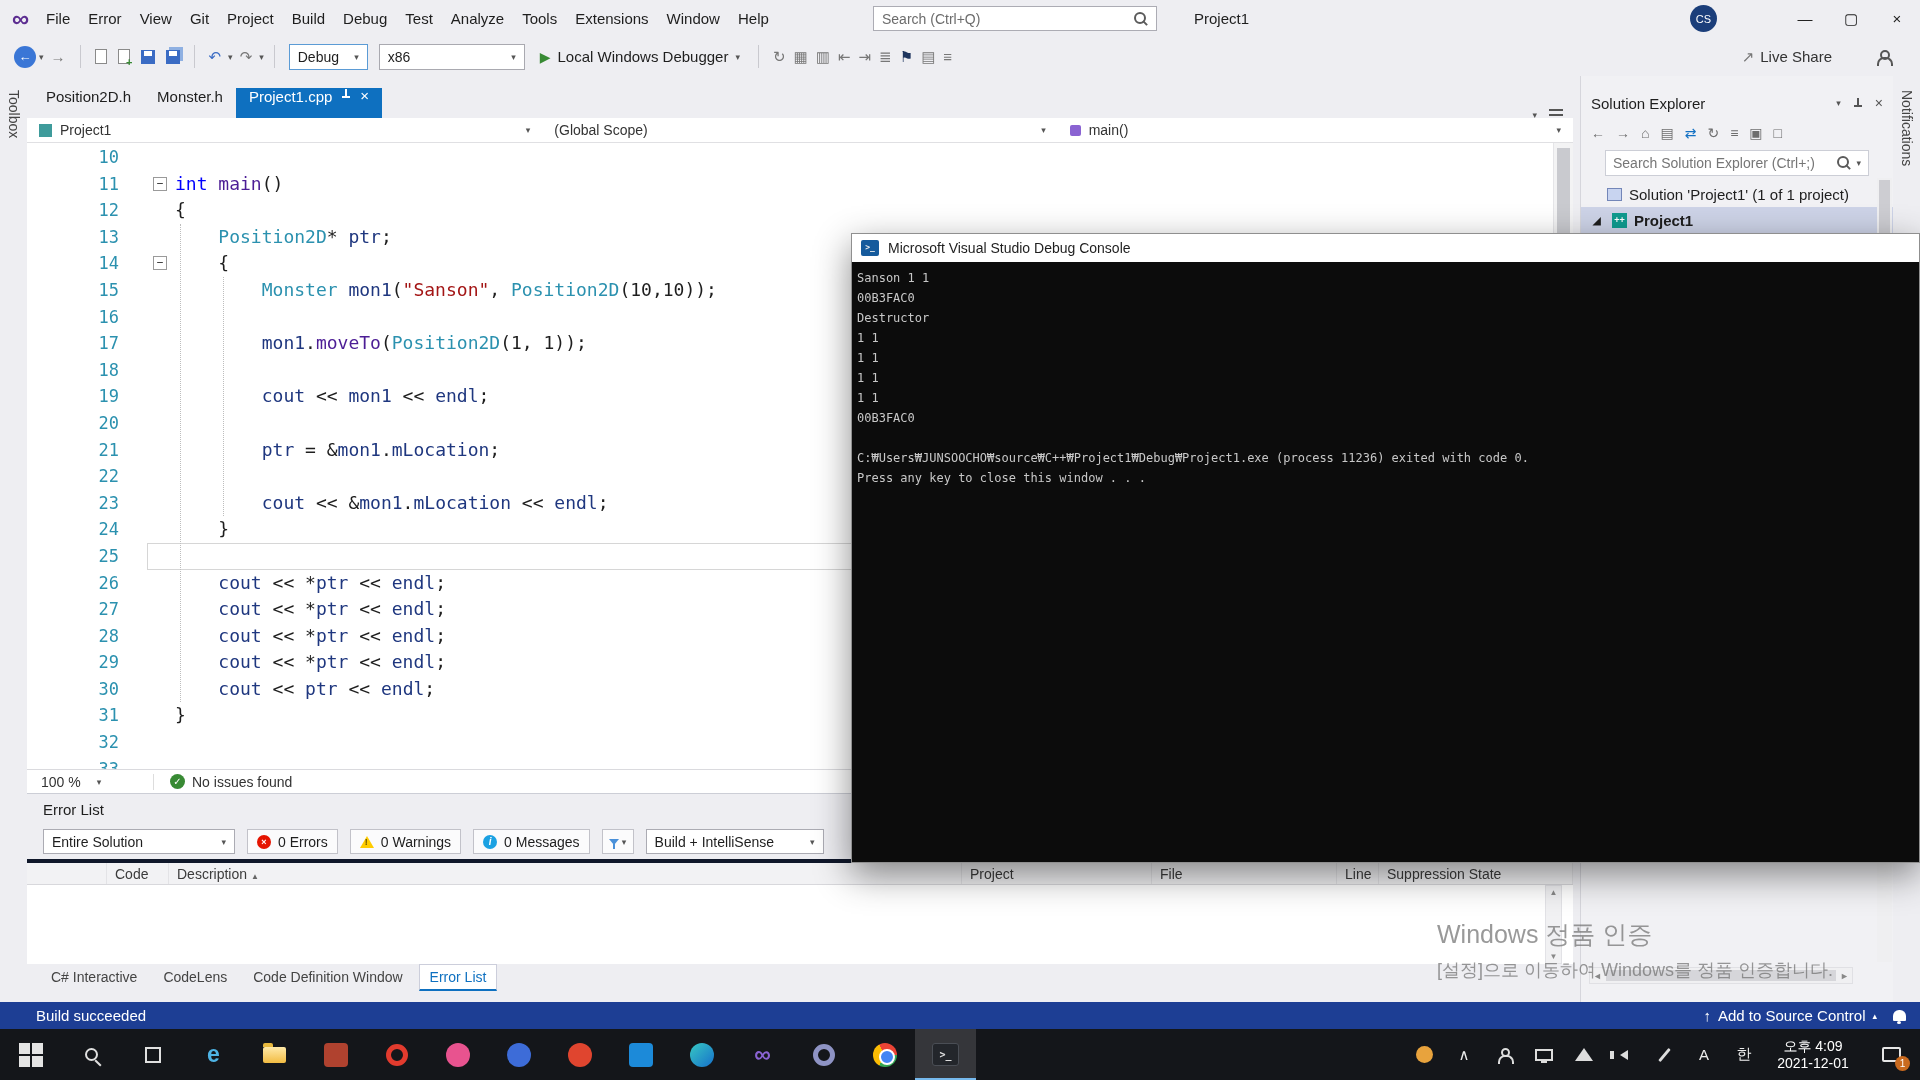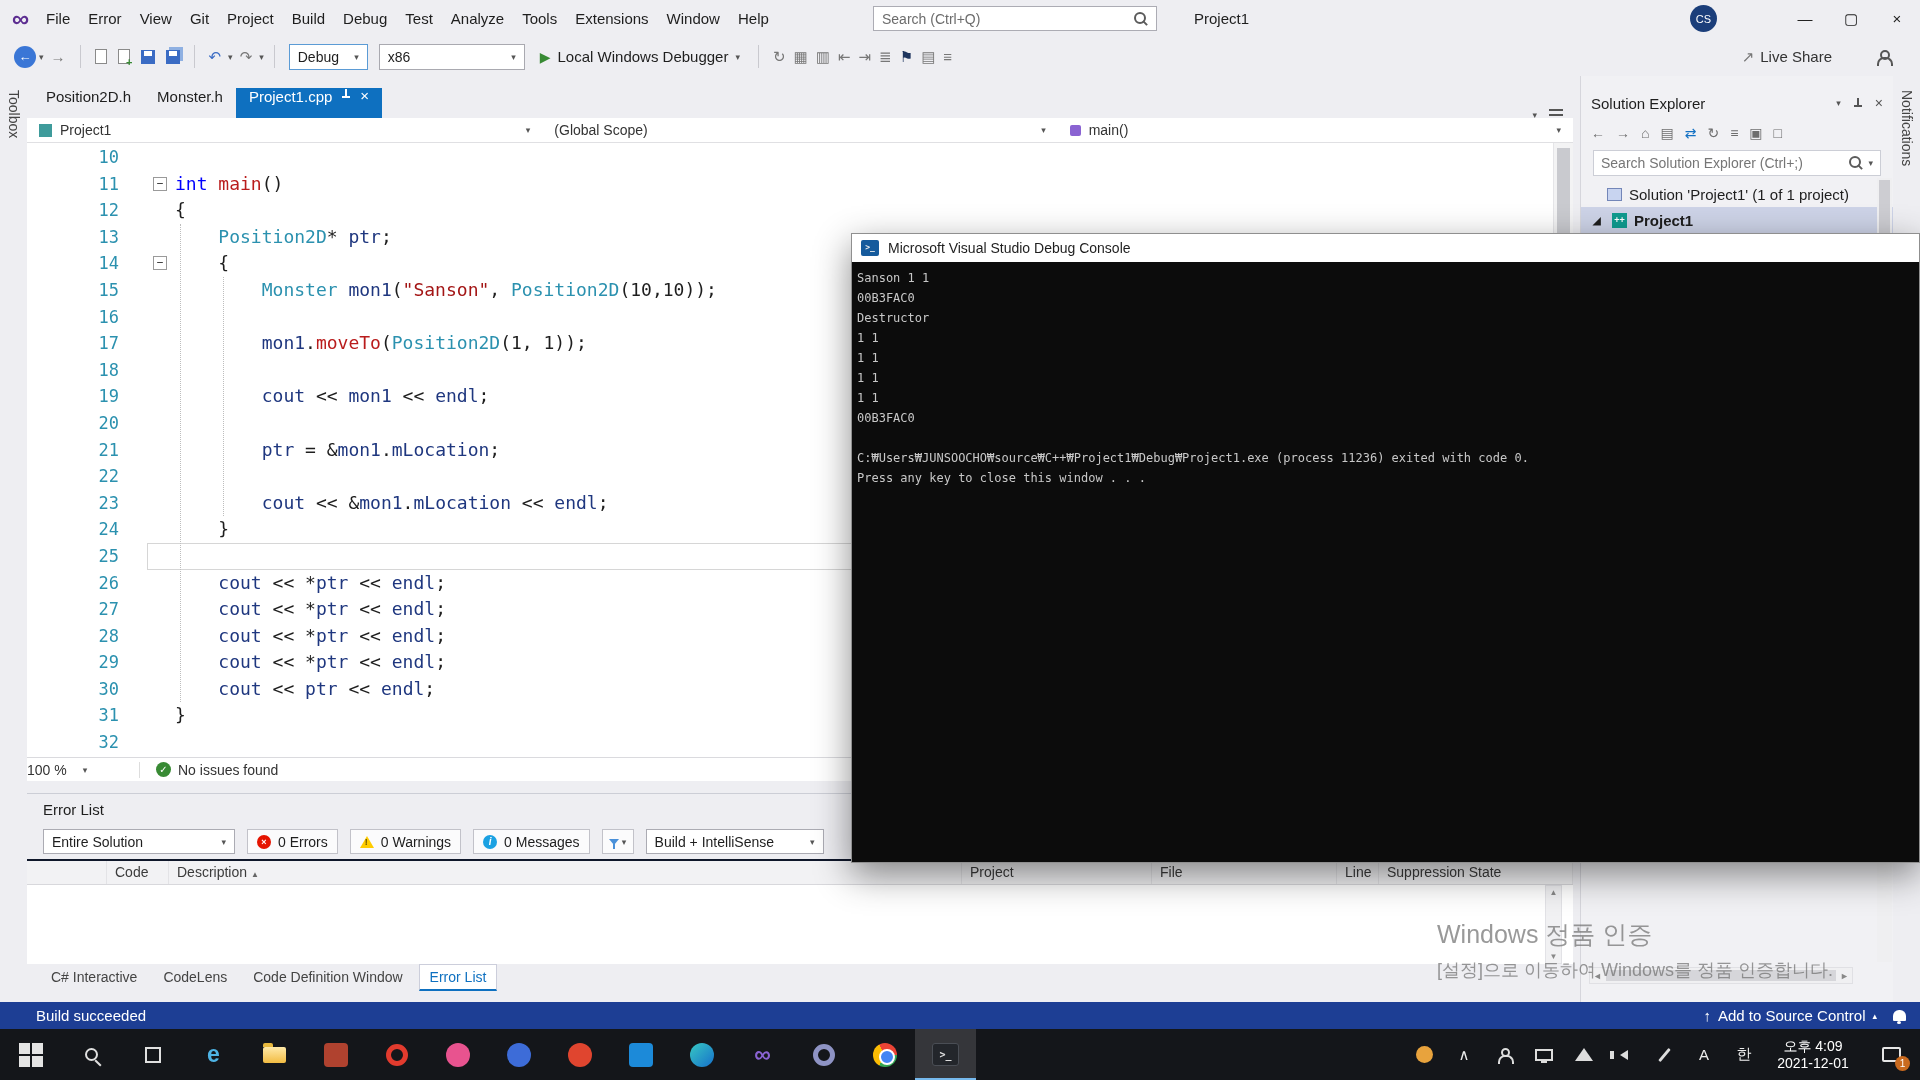--- a/index.html
+++ b/index.html
@@ -70,61 +70,61 @@
   .editor{position:absolute;left:0;top:67px;right:0;bottom:24px;background:#FFF;overflow:hidden}
   .guide{position:absolute;width:0;border-left:1px dotted #BDBDBD}
   .g1{left:153px;top:81px;height:478px}
   .g2{left:196px;top:134px;height:239px}
   .curline{position:absolute;left:120px;right:26px;top:400px;height:27px;border:1px solid #D6D6D6}
   #code-lines{position:absolute;left:0;top:1px;right:20px}
   .code-row{display:flex;height:26.6px;line-height:26.6px;font-family:"DejaVu Sans Mono","Liberation Mono",monospace;font-size:18px;white-space:pre}
   .ln{width:92px;text-align:right;color:#2B91AF;font-size:17px;flex:none}
   .foldcol{width:56px;flex:none;position:relative}
   .foldbox{position:absolute;left:34px;top:6px;width:14px;height:14px;border:1px solid #9A9A9A;background:#FFF;color:#333;font-size:11px;line-height:11px;text-align:center}
-  .tok-kw{color:#0000FF}.tok-ty{color:#2B91AF}.tok-var{color:#1F377F}.tok-fn{color:#b91c1c}.tok-str{color:#A31515}.tok-pl{color:#1E1E1E}
+  .tok-kw{color:#0000FF}.tok-ty{color:#2B91AF}.tok-var{color:#1F377F}.tok-fn{color:#4c1d95}.tok-str{color:#A31515}.tok-pl{color:#1E1E1E}
   .vscroll{position:absolute;right:0;top:0;bottom:0;width:20px;background:#F3F3F4;border-left:1px solid #E5E5E8}
   .vthumb{position:absolute;left:3px;right:3px;top:5px;height:130px;background:#C9CACF}
 
-  .editor-foot{position:absolute;left:0;right:0;bottom:12px;height:24px;background:#FFF;border-top:1px solid #DADADE;display:flex;align-items:center;font-size:14px;color:#333;}
+  .editor-foot{position:absolute;left:0;right:0;bottom:0;height:24px;background:#FFF;border-top:1px solid #DADADE;display:flex;align-items:center;font-size:14px;color:#333;padding-left:14px}
   .zoom{display:flex;align-items:center;gap:16px;width:96px}
   .foot-sep{width:1px;height:16px;background:#DDD;margin:0 16px}
   .greenck{width:15px;height:15px;border-radius:50%;background:#388A34;color:#FFF;font-size:10px;display:flex;align-items:center;justify-content:center;margin-right:7px}
   .greenck::before{content:'✓'}
 
   
   .errorlist{position:absolute;left:27px;top:793px;width:1546px;height:209px;background:#EEEEF2;border-top:1px solid #CCCED6}
   .el-header{height:30px;display:flex;align-items:center;padding-left:16px;font-size:15px}
   .el-toolbar{height:35px;display:flex;align-items:center;gap:12px;padding-left:16px}
   .el-select{height:25px;background:#FFF;border:1px solid #ABABB3;display:flex;align-items:center;justify-content:space-between;padding:0 8px;font-size:14px;gap:16px}
   .el-btn{height:25px;background:#FBFBFC;border:1px solid #C2C2C9;display:flex;align-items:center;padding:0 9px;font-size:14px;gap:7px}
   .err-ico{width:14px;height:14px;border-radius:50%;background:#E51400;color:#FFF;font-size:9px;font-weight:bold;display:flex;align-items:center;justify-content:center}
   .err-ico::before{content:'×'}
   .warn-ico{width:0;height:0;border-left:7px solid transparent;border-right:7px solid transparent;border-bottom:12px solid #FFCC00;position:relative}
   .warn-ico i{position:absolute;left:-2px;top:2px;font:bold 9px/1 "Liberation Sans",sans-serif;color:#6B5300;font-style:normal}
   .info-ico{width:14px;height:14px;border-radius:50%;background:#1BA1E2;color:#FFF;font-size:10px;font-weight:bold;font-style:italic;display:flex;align-items:center;justify-content:center}
   .info-ico::before{content:'i'}
   .filter-btn{width:32px;height:25px;border:1px solid #C2C2C9;background:#FBFBFC;display:flex;align-items:center;justify-content:center;gap:3px}
   .funnel{width:0;height:0;border-left:5px solid transparent;border-right:5px solid transparent;border-top:6px solid #4A90D9;position:relative}
   .funnel::after{content:'';position:absolute;left:-1px;top:-1px;width:2px;height:5px;background:#4A90D9}
-  .el-colhead{height:26px;background:#F2F2F4;border-top:2px solid #0f172a;border-bottom:1px solid #D8D8DC;display:flex;font-size:14px;color:#3B3B3B}
+  .el-colhead{height:26px;background:#F2F2F4;border-top:4px solid #0f172a;border-bottom:1px solid #D8D8DC;display:flex;font-size:14px;color:#3B3B3B}
   .el-col{padding:3px 0 0 8px;border-right:1px solid #E3E3E6;height:100%;flex:none;white-space:nowrap;overflow:hidden}
   .sort{font-size:8px;color:#666;margin-left:4px}
   .el-body{height:79px;background:#FFF}
   .el-vscroll{position:absolute;right:11px;top:91px;height:79px;width:17px;background:#F1F1F3;border:1px solid #E2E2E6;display:flex;flex-direction:column;justify-content:space-between;align-items:center;font-size:8px;color:#888;padding:2px 0}
   .el-tabs{position:absolute;left:14px;top:170px;display:flex;gap:6px;font-size:14px;color:#444}
   .el-tab{padding:5px 10px}
   .el-tab.active{background:#FFF;color:#0E70C0;border:1px solid #CCCEDB;border-bottom:2px solid #0E70C0;padding:4px 10px}
 
   
   .solution-explorer{position:absolute;left:1580px;top:76px;width:313px;height:926px;background:#F1F1F4;border-left:1px solid #D6D6DC}
   .se-title{margin-top:12px;height:30px;display:flex;align-items:center;padding:0 10px;font-size:15px}
   .se-icons{margin-left:auto;display:flex;align-items:center;gap:12px;color:#555;font-size:12px}
   .se-toolbar{height:30px;display:flex;align-items:center;gap:11px;padding:0 10px;color:#6E6E6E;font-size:14px}
   .se-toolbar .blue{color:#1371C3}
-  .se-search{height:26px;margin:2px 12px;background:#FFF;border:1px solid #CCCED6;display:flex;align-items:center;justify-content:space-between;padding:0 7px;font-size:14px;color:#767676}
+  .se-search{height:26px;margin:2px 24px;background:#FFF;border:1px solid #CCCED6;display:flex;align-items:center;justify-content:space-between;padding:0 7px;font-size:14px;color:#767676}
   .se-tree{margin-top:5px;font-size:15px}
   .se-row{height:26px;display:flex;align-items:center;gap:7px;padding-left:26px}
   .se-row.selected{background:#CDD3E7;font-weight:bold;padding-left:12px}
   .se-arrow{font-size:10px;color:#1E1E1E;width:12px}
   .se-ico{flex:none;display:inline-block}
   .se-ico.solution{width:15px;height:13px;background:#C8D4F0;border:1px solid #7386B8}
   .se-ico.project{width:15px;height:15px;background:#0F9B8F;color:#FFF;font-size:9px;line-height:15px;text-align:center;font-weight:bold}
   .se-vscroll{position:absolute;right:1px;top:102px;bottom:40px;width:15px;background:#EFEFF1}
   .se-vscroll i{position:absolute;left:2px;right:2px;top:2px;height:60px;background:#CDCDD2}
   .se-hscroll{position:absolute;left:8px;right:40px;bottom:18px;height:17px;background:#F0F0F2;border:1px solid #E0E0E4;display:flex;align-items:center;justify-content:space-between;font-size:9px;color:#888;padding:0 3px}

